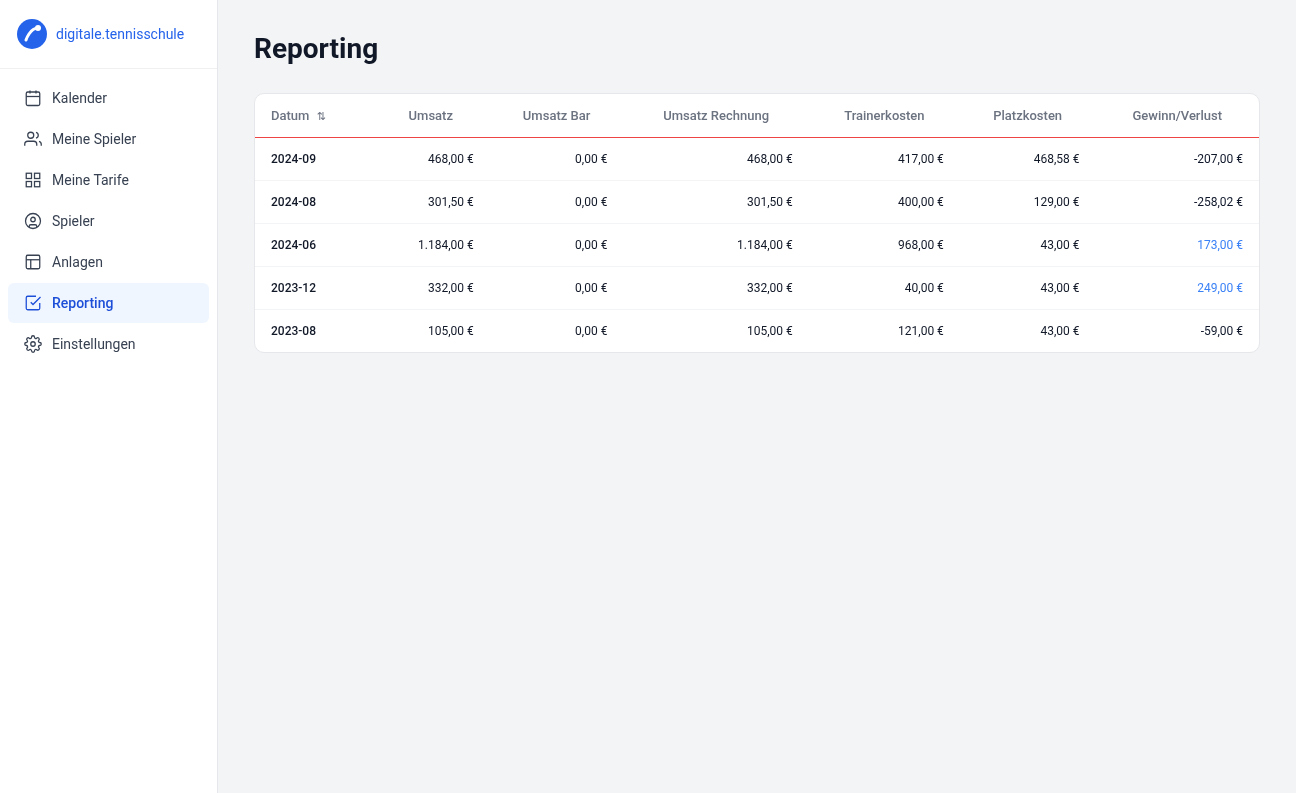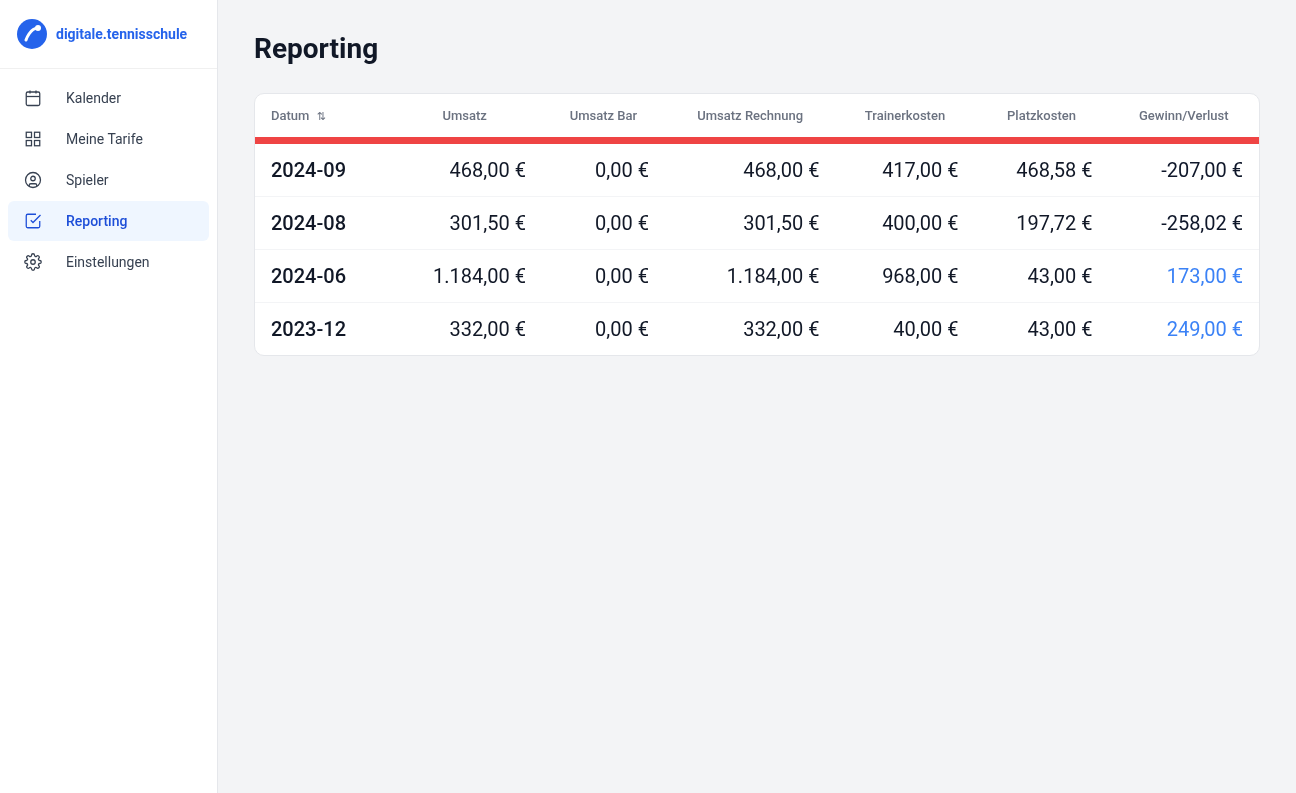--- a/index.html
+++ b/index.html
@@ -23,30 +23,30 @@
       border-bottom: 1px solid #f0f0f0;
       margin-bottom: 8px;
     }
     .logo-icon {
       width: 32px;
       height: 32px;
       flex-shrink: 0;
     }
     .logo-text {
       font-size: 14px;
-      font-weight: 700;
+      font-weight: 400;
       color: #111827;
       line-height: 1.2;
     }
     .logo-text span { color: #2563eb; }
 
     .nav-item {
       display: flex;
       align-items: center;
-      gap: 24px;
+      gap: 10px;
       padding: 11px 16px;
       cursor: pointer;
       font-size: 14px;
       color: #374151;
       border-radius: 6px;
       margin: 1px 8px;
       transition: background 0.15s;
     }
     .nav-item.active {
       background: #eff6ff;
@@ -82,40 +82,40 @@
       background: #ffffff;
       border-radius: 10px;
       border: 1px solid #e5e7eb;
       overflow: hidden;
     }
     table {
       width: 100%;
       border-collapse: collapse;
     }
     thead tr {
-      border-bottom: 7px solid #ef4444;
+      border-bottom: 1px solid #ef4444;
     }
     thead th {
       padding: 14px 16px;
       text-align: center;
       font-size: 13px;
       font-weight: 500;
       color: #6b7280;
       white-space: nowrap;
     }
     thead th:first-child {
       text-align: left;
     }
     tbody tr {
       border-bottom: 1px solid #f3f4f6;
     }
     tbody tr:last-child { border-bottom: none; }
     tbody td {
       padding: 14px 16px;
-      font-size: 20px;
+      font-size: 12px;
       color: #111827;
       text-align: right;
       white-space: nowrap;
     }
     tbody td:first-child {
       text-align: left;
       font-weight: 500;
     }
     .negative { color: #0f172a; }
     .positive { color: #3b82f6; }
@@ -151,37 +151,58 @@
             <line x1="16" y1="2" x2="16" y2="6"></line>
             <line x1="8" y1="2" x2="8" y2="6"></line>
             <line x1="3" y1="10" x2="21" y2="10"></line>
           </svg>
         </span>
         <span>Kalender</span>
       </div>
       <div class="nav-item">
         <span class="nav-icon">
           <svg viewBox="0 0 24 24">
+            <path d="M17 21v-2a4 4 0 0 0-4-4H5a4 4 0 0 0-4 4v2"></path>
+            <circle cx="9" cy="7" r="4"></circle>
+            <path d="M23 21v-2a4 4 0 0 0-3-3.87"></path>
+            <path d="M16 3.13a4 4 0 0 1 0 7.75"></path>
+          </svg>
+        </span>
+        <span>Meine Spieler</span>
+      </div>
+      <div class="nav-item">
+        <span class="nav-icon">
+          <svg viewBox="0 0 24 24">
             <rect x="3" y="3" width="7" height="7"></rect>
             <rect x="14" y="3" width="7" height="7"></rect>
             <rect x="14" y="14" width="7" height="7"></rect>
             <rect x="3" y="14" width="7" height="7"></rect>
           </svg>
         </span>
         <span>Meine Tarife</span>
       </div>
       <div class="nav-item">
         <span class="nav-icon">
           <svg viewBox="0 0 24 24">
             <circle cx="12" cy="12" r="10"></circle>
             <circle cx="12" cy="10" r="3"></circle>
             <path d="M7 20.662V19a2 2 0 0 1 2-2h6a2 2 0 0 1 2 2v1.662"></path>
           </svg>
         </span>
         <span>Spieler</span>
+      </div>
+      <div class="nav-item">
+        <span class="nav-icon">
+          <svg viewBox="0 0 24 24">
+            <rect x="3" y="3" width="18" height="18" rx="2"></rect>
+            <line x1="3" y1="9" x2="21" y2="9"></line>
+            <line x1="9" y1="21" x2="9" y2="9"></line>
+          </svg>
+        </span>
+        <span>Anlagen</span>
       </div>
       <div class="nav-item active">
         <span class="nav-icon">
           <svg viewBox="0 0 24 24">
             <polyline points="9 11 12 14 22 4"></polyline>
             <path d="M21 12v7a2 2 0 0 1-2 2H5a2 2 0 0 1-2-2V5a2 2 0 0 1 2-2h11"></path>
           </svg>
         </span>
         <span>Reporting</span>
       </div>
@@ -225,37 +246,46 @@
             <td>417,00 €</td>
             <td>468,58 €</td>
             <td class="negative">-207,00 €</td>
           </tr>
           <tr>
             <td>2024-08</td>
             <td>301,50 €</td>
             <td>0,00 €</td>
             <td>301,50 €</td>
             <td>400,00 €</td>
-            <td>197,72 €</td>
+            <td>129,00 €</td>
             <td class="negative">-258,02 €</td>
           </tr>
           <tr>
             <td>2024-06</td>
             <td>1.184,00 €</td>
             <td>0,00 €</td>
             <td>1.184,00 €</td>
             <td>968,00 €</td>
             <td>43,00 €</td>
             <td class="positive">173,00 €</td>
           </tr>
           <tr>
             <td>2023-12</td>
             <td>332,00 €</td>
             <td>0,00 €</td>
             <td>332,00 €</td>
             <td>40,00 €</td>
             <td>43,00 €</td>
             <td class="positive">249,00 €</td>
           </tr>
+          <tr>
+            <td>2023-08</td>
+            <td>105,00 €</td>
+            <td>0,00 €</td>
+            <td>105,00 €</td>
+            <td>121,00 €</td>
+            <td>43,00 €</td>
+            <td class="negative">-59,00 €</td>
+          </tr>
         </tbody>
     </table>
   </div>
 </main>
 
 </body></html>

